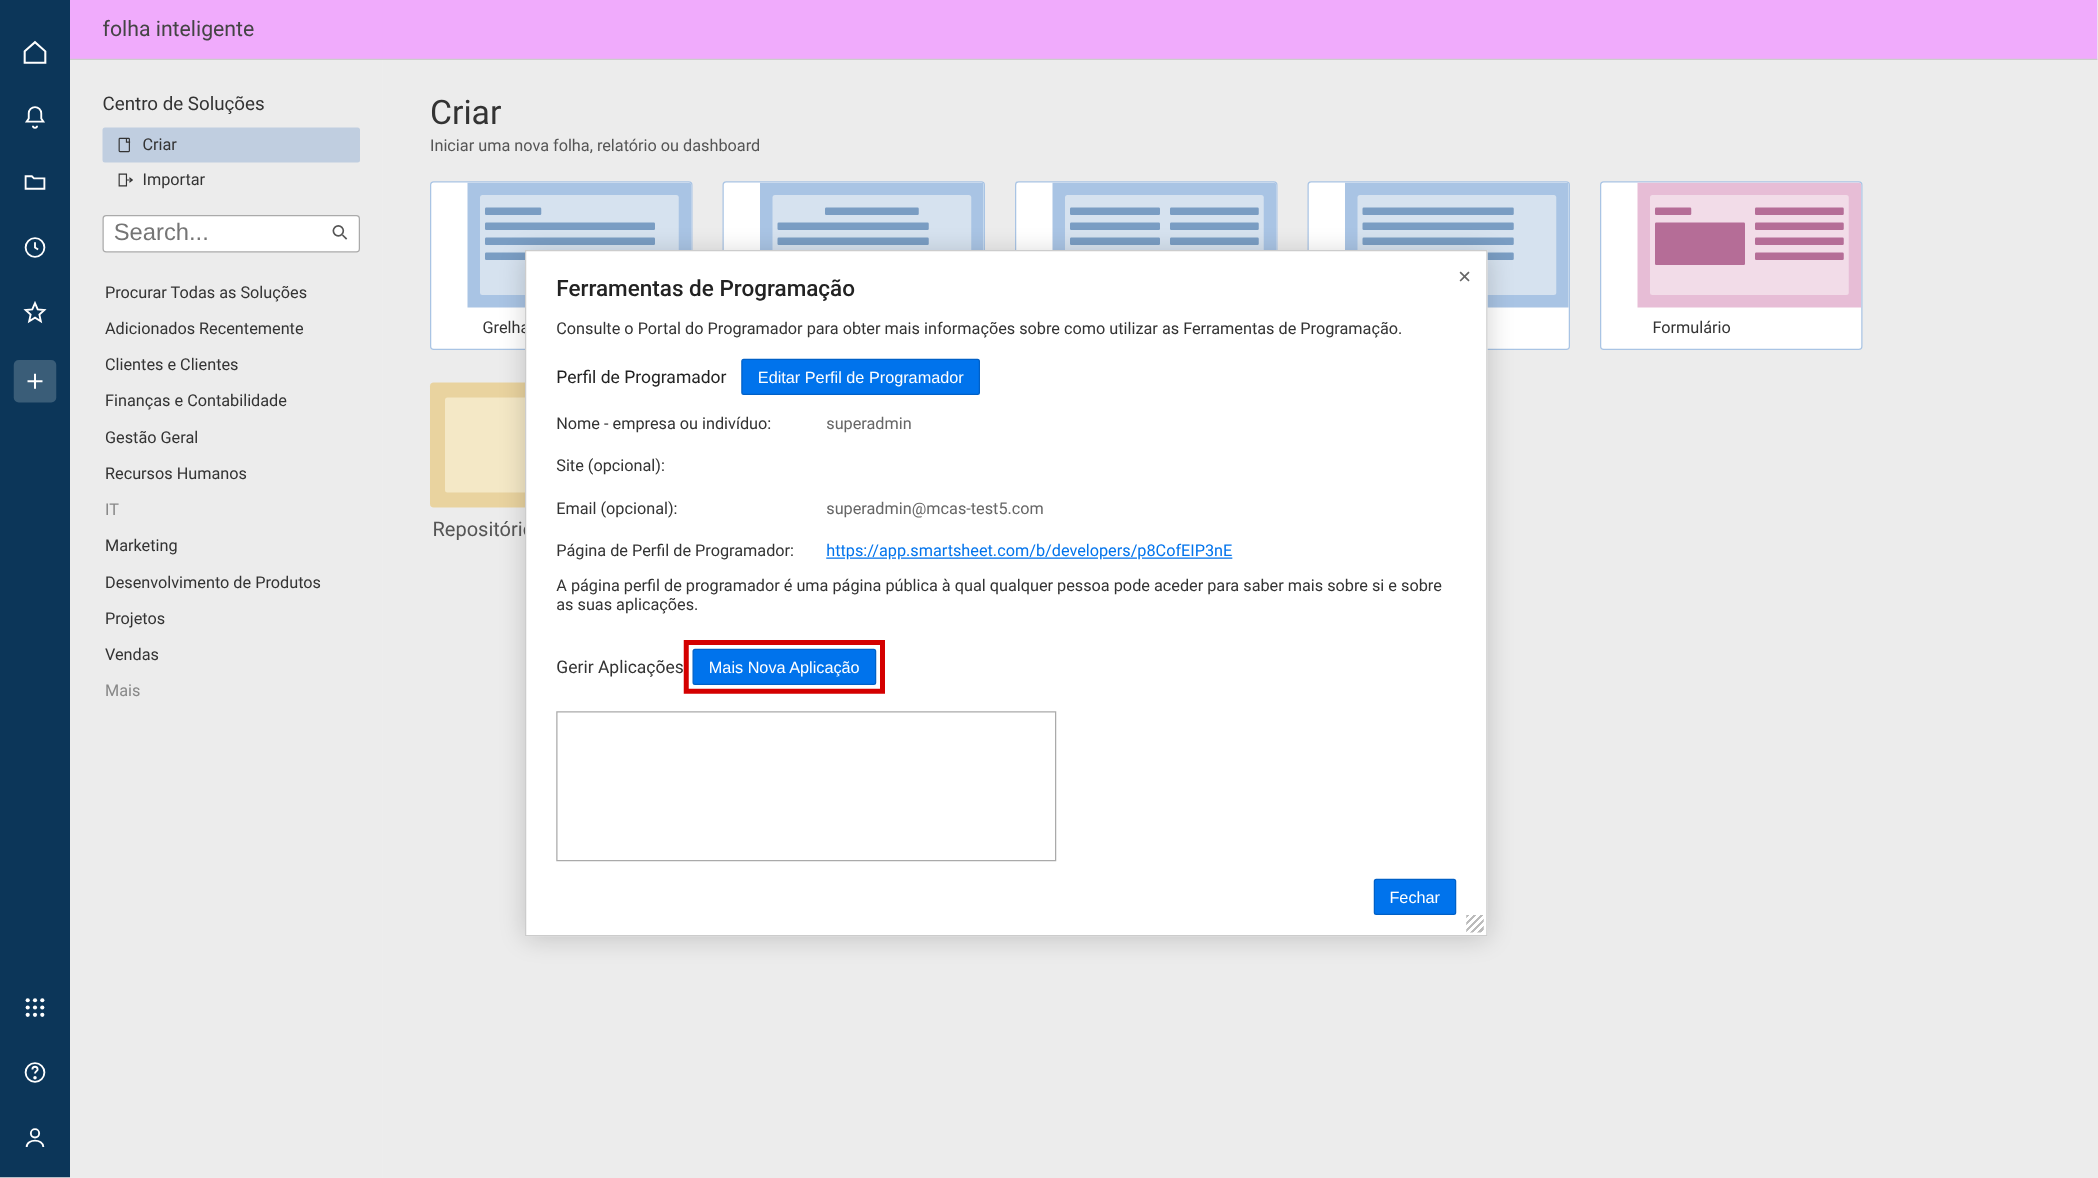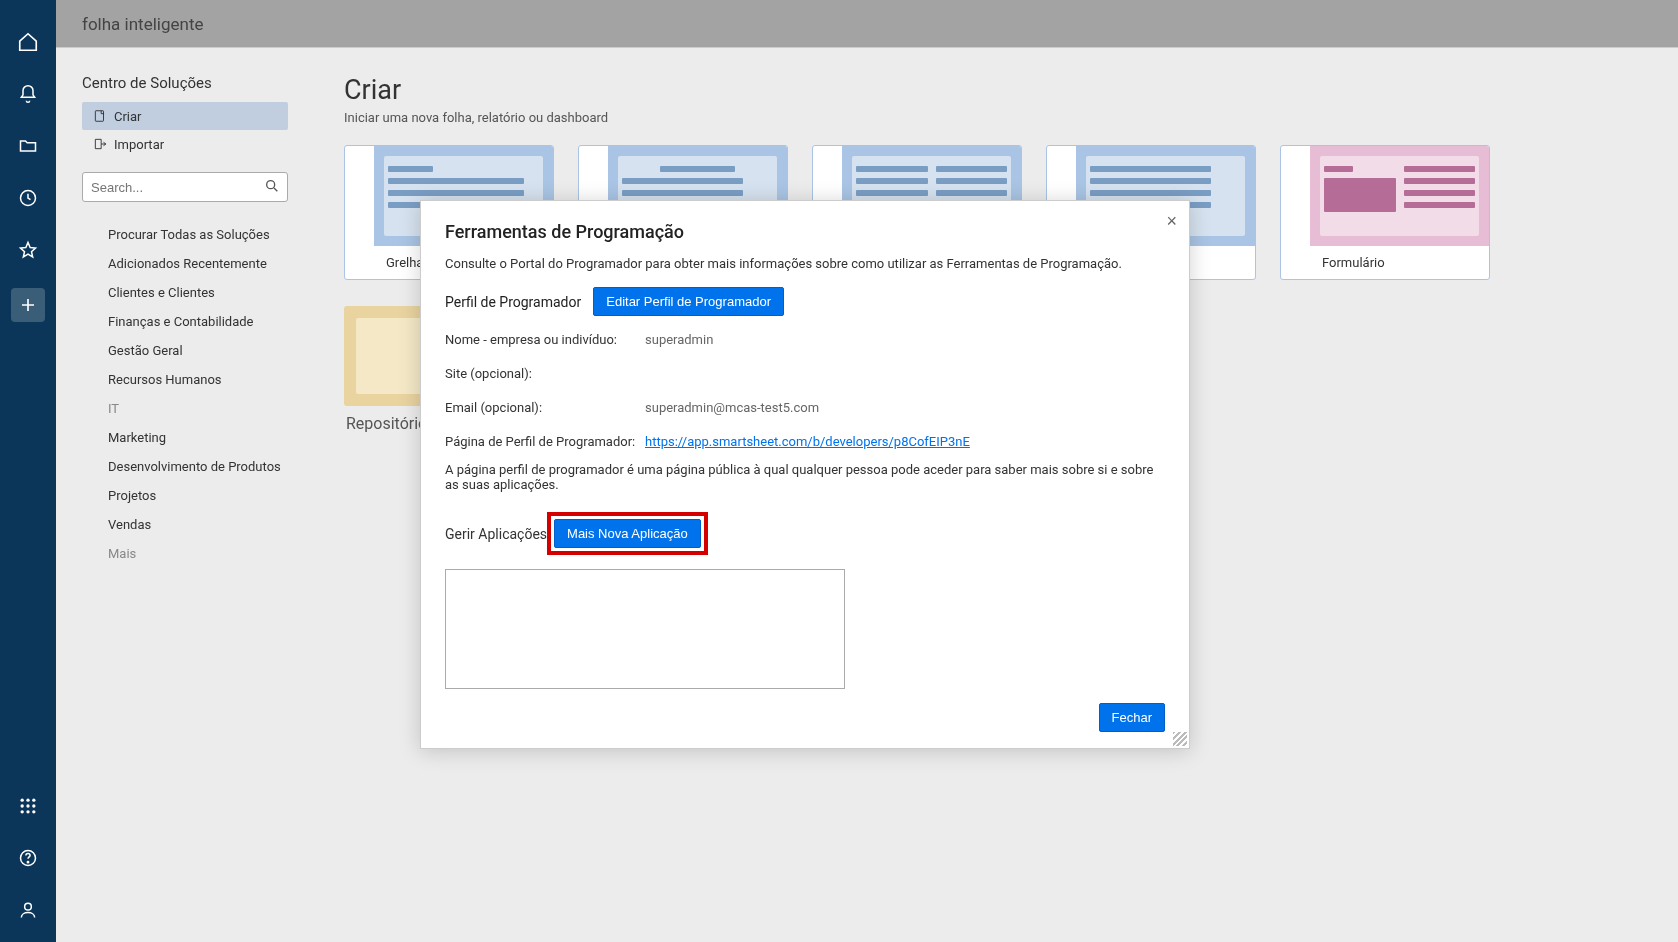--- a/index.html
+++ b/index.html
@@ -50,21 +50,21 @@
   }
   .nav-rail .spacer { flex: 1; }
   
   
   .top-header {
     position: absolute;
     left: 56px;
     top: 0;
     right: 0;
     height: 48px;
-    background: #a3a3a3;
+    background: #f0abfc;
     border-bottom: 1px solid #ccc;
     display: flex;
     align-items: center;
     padding: 0 26px;
     font-size: 17px;
     color: #444;
   }
   
   
   .side-panel {
@@ -103,36 +103,35 @@
   .search-box {
     margin: 14px 0 18px 0;
     position: relative;
   }
   .search-box input {
     width: 100%;
     height: 30px;
     border: 1px solid #aaa;
     border-radius: 3px;
     padding: 0 30px 0 8px;
-    font-size: 13px;
+    font-size: 19px;
     background: #fff;
   }
   .search-box .sicon {
     position: absolute;
     right: 8px;
     top: 6px;
     color: #666;
   }
   .side-link {
     display: block;
     padding: 7px 2px;
     font-size: 13px;
     color: #333;
     cursor: pointer;
-    margin-left: 24px;
   }
   .side-link.dim { color: #888; }
   
   
   .main {
     position: absolute;
     left: 306px;
     top: 48px;
     right: 0;
     bottom: 0;
@@ -238,20 +237,21 @@
     font-size: 13px;
     color: #333;
     margin-bottom: 16px;
   }
   .modal .row {
     display: flex;
     align-items: center;
     margin-bottom: 8px;
     font-size: 13px;
     min-height: 26px;
+    gap: 16px;
   }
   .modal .row .lbl { width: 200px; color: #333; }
   .modal .row .val { color: #666; }
   .modal .row .val a { color: #0073ec; text-decoration: underline; }
   .btn-primary {
     background: #0073ec;
     color: #fff;
     border: 1px solid #0060c7;
     padding: 6px 12px;
     font-size: 13px;

